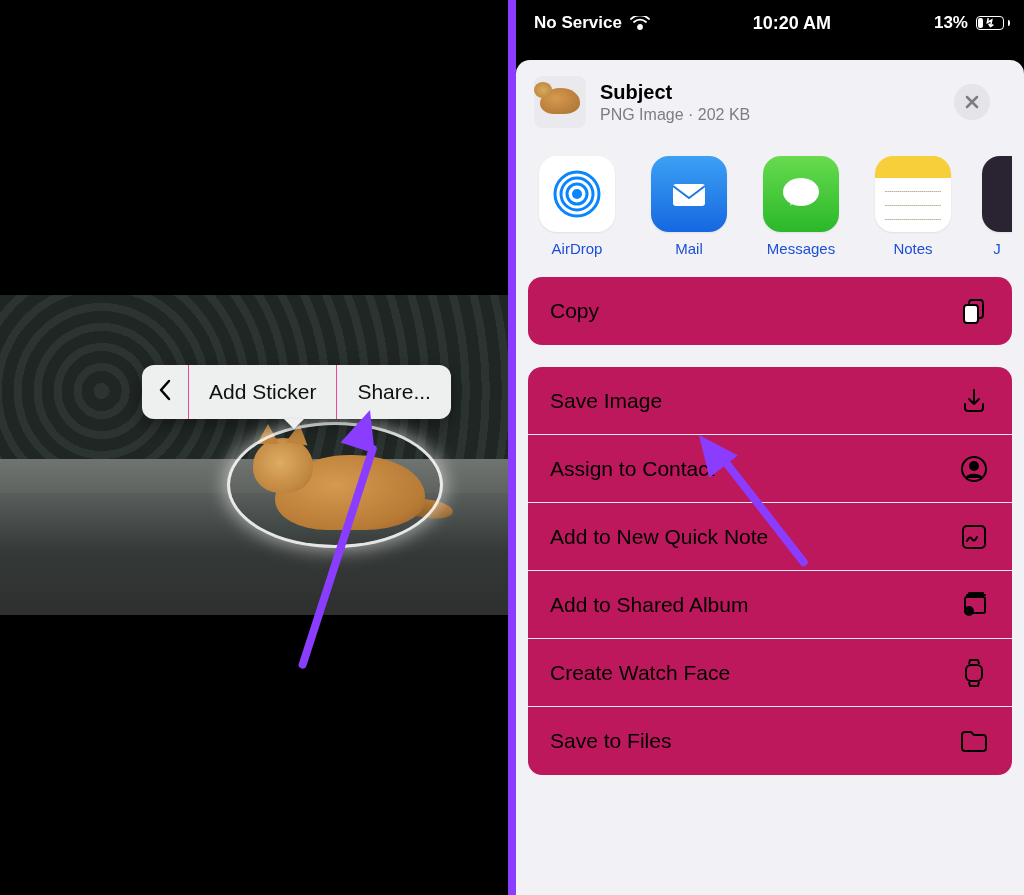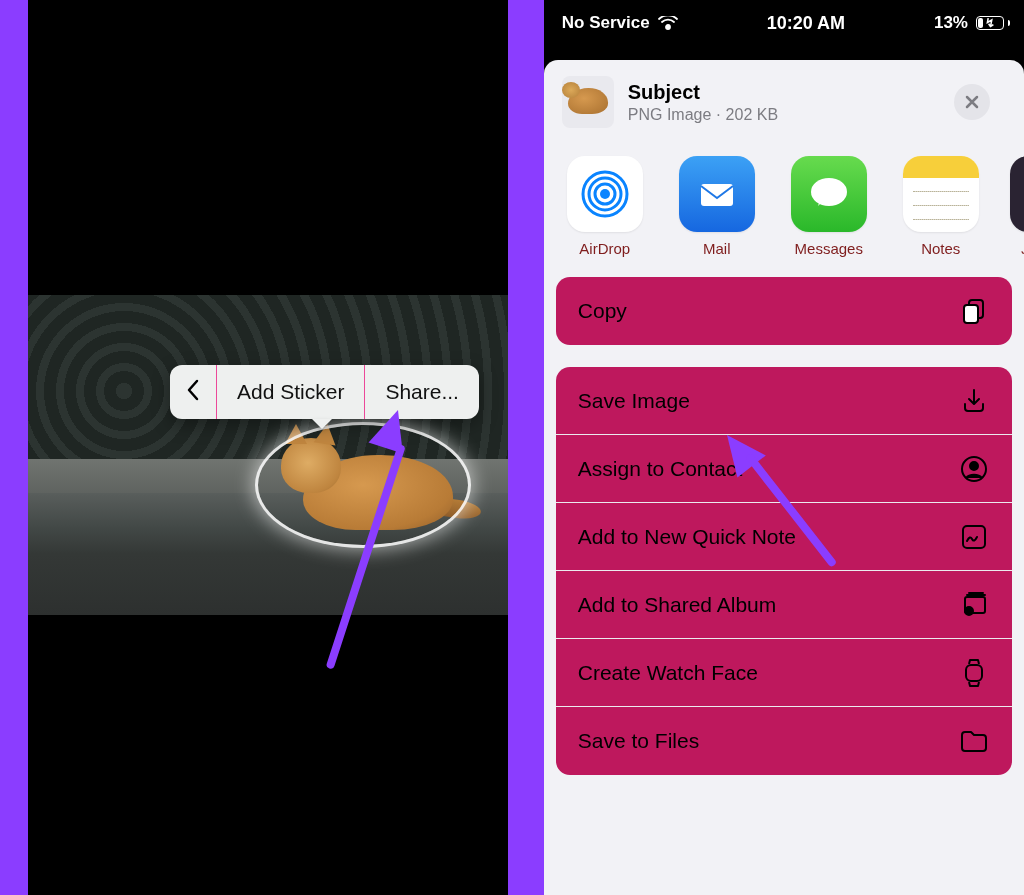--- a/index.html
+++ b/index.html
@@ -9,21 +9,20 @@
     background: #8b3dff;
     display: flex;
     font-family: -apple-system, "SF Pro Text", "Helvetica Neue", Arial, sans-serif;
     overflow: hidden;
   }
   .panel {
     width: 508px;
     height: 895px;
     position: relative;
     overflow: hidden;
-    margin-left: 28px;
   }
   .panel-left { background: #000; }
   .panel-right { background: #000; }
   .divider {
     width: 8px;
     height: 895px;
     background: #8b3dff;
   }
   
   .photo-area {
@@ -256,21 +255,21 @@
     flex-shrink: 0;
   }
   .app-icon {
     width: 76px; height: 76px;
     border-radius: 18px;
     display: flex; align-items: center; justify-content: center;
     box-shadow: 0 1px 2px rgba(0,0,0,0.08);
   }
   .app-label {
     font-size: 15px;
-    color: #7f1d1d;
+    color: #1d4ed8;
     text-align: right;
   }
   .airdrop-bg { background: #fff; }
   .messages-bg { background: linear-gradient(#67db4e, #2ab82a); }
   .mail-bg { background: linear-gradient(#3ca1f5, #1667e0); }
   .notes-bg { background: #fff; }
   .partial-bg { background: #2a2332; }
 
   .action-group {
     margin: 0 12px 22px 12px;

